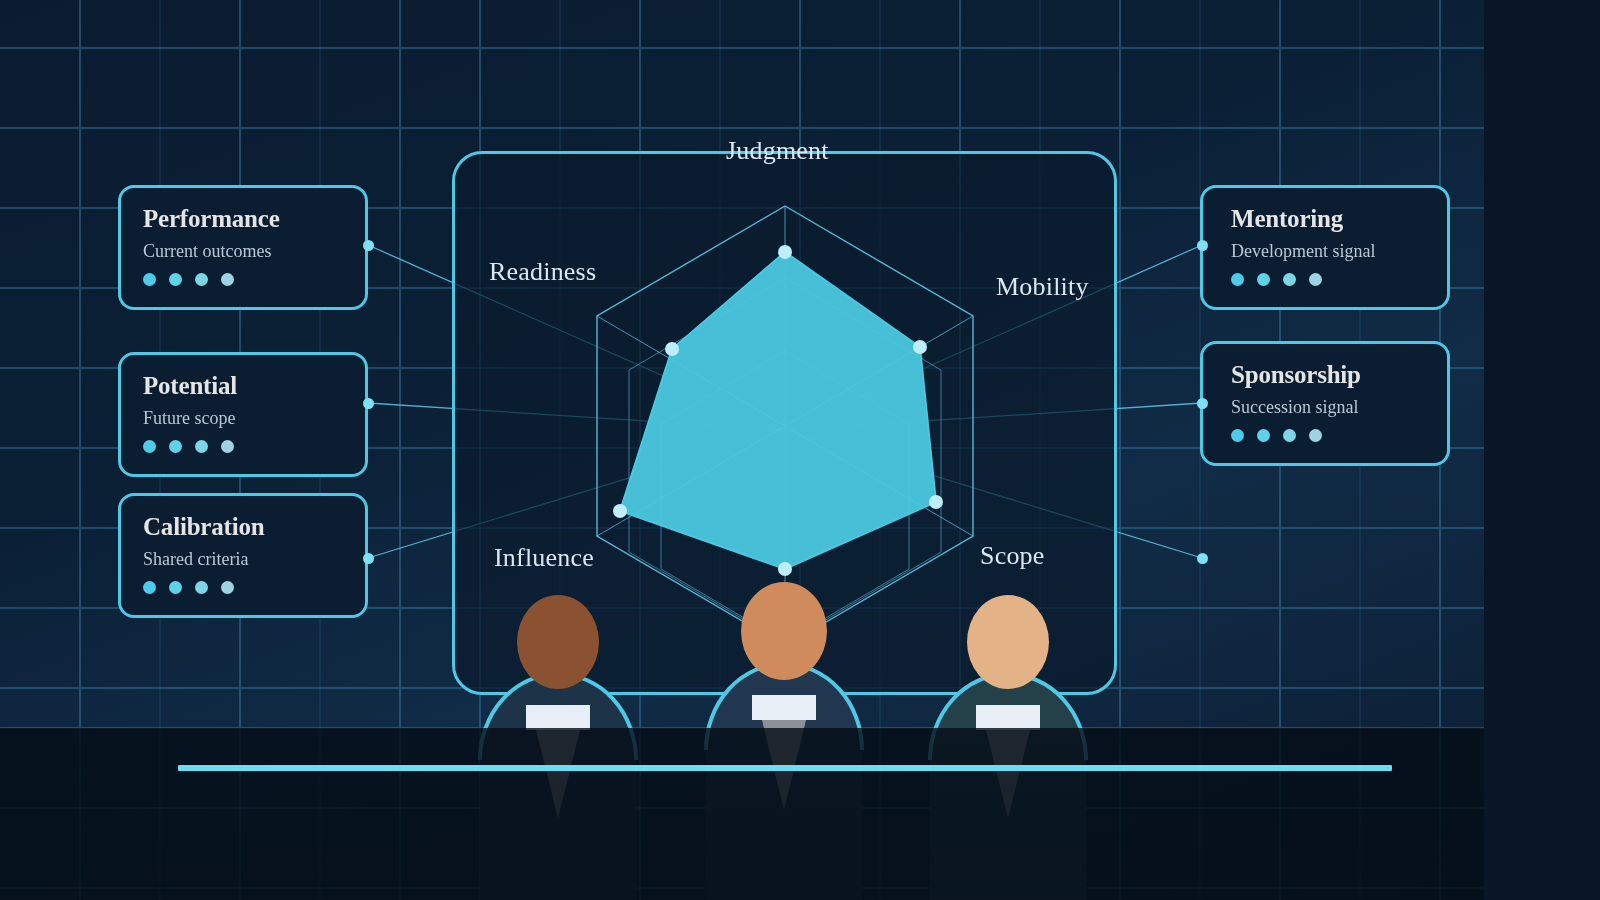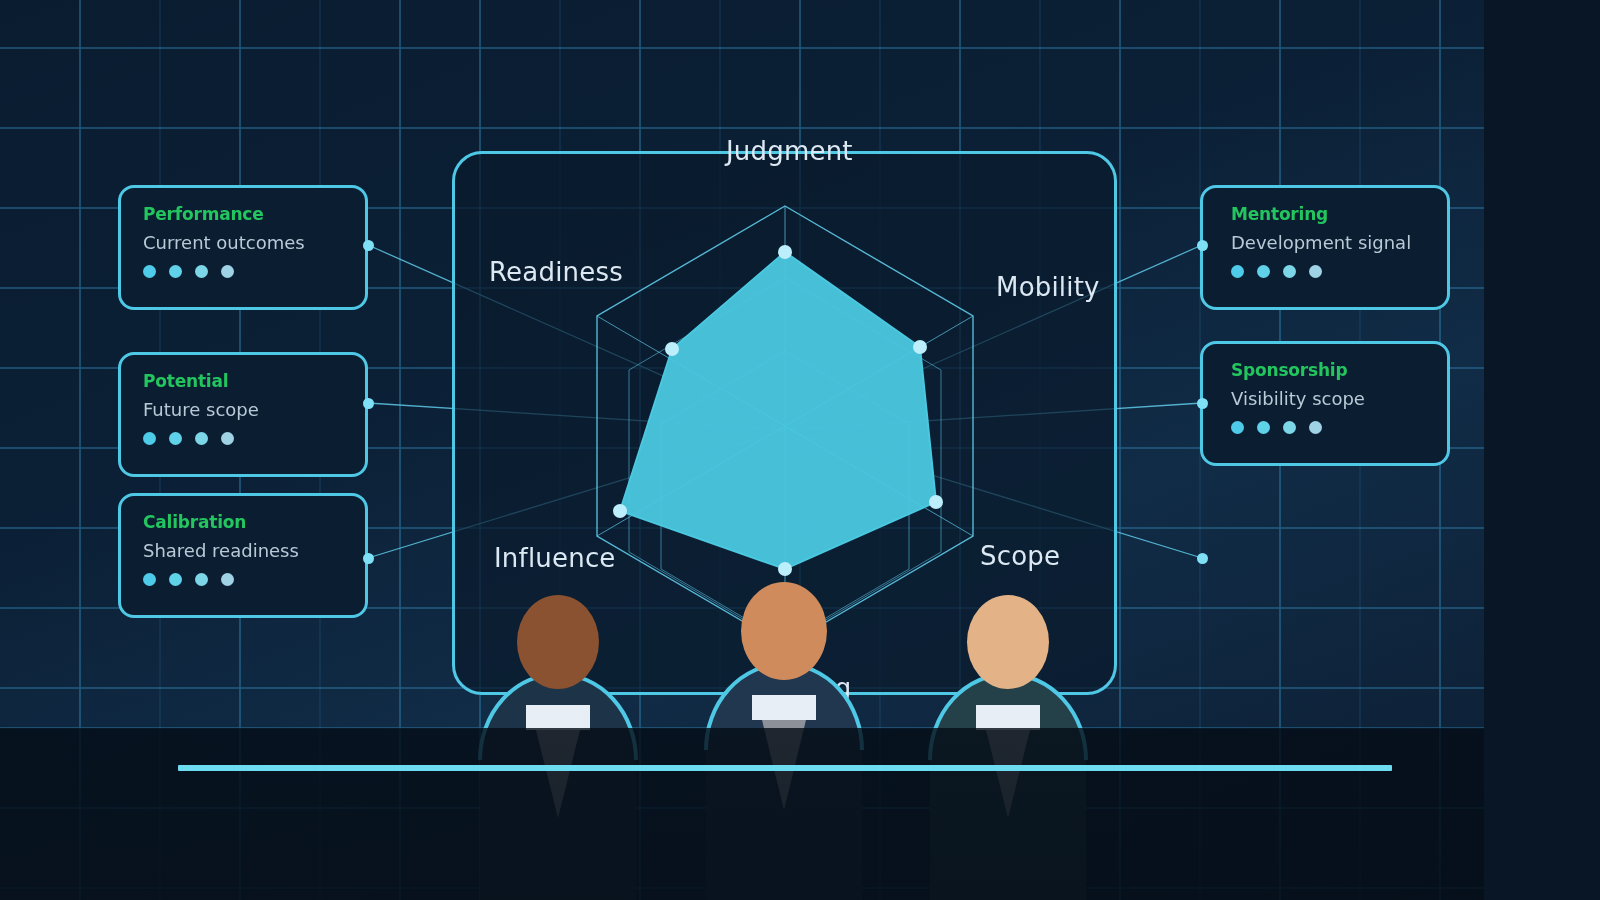--- a/index.html
+++ b/index.html
@@ -7,20 +7,21 @@
   html,body{
     width:1600px; height:900px; overflow:hidden;
     background:#081626;
     font-family:"DejaVu Sans","Liberation Sans",sans-serif;
   }
   #stage{
     position:relative; width:1484px; height:900px;
     background:
       linear-gradient(160deg,#0a1c30 0%,#0b2036 38%,#112c47 62%,#0c1d31 100%);
     overflow:hidden;
+    font-family:Liberation Serif, serif;
   }
   
   .grid-svg{ position:absolute; inset:0; width:1600px; height:900px; }
   .floor-shade{
     position:absolute; left:0; top:728px; width:1600px; height:172px;
     background:linear-gradient(180deg,rgba(4,12,22,.80) 0%,rgba(5,14,24,.88) 100%);
   }
   .floor-line{
     position:absolute; left:178px; top:765px; width:1214px; height:6px;
     background:#6ddcf0; border-radius:1px;
@@ -45,21 +46,21 @@
 
   
   .card{
     position:absolute; width:250px; height:125px;
     border:3px solid #4fc8e6; border-radius:16px;
     background:#0b1d31;
     padding:18px 0 0 22px;
   }
   .card.right{ padding-left:28px; }
   .card-title{
-    font-size:17px; font-weight:bold; color:#22c55e; letter-spacing:-.2px;
+    font-size:25px; font-weight:bold; color:#e5e5e5; letter-spacing:-.2px;
     line-height:1.05;
   }
   .card-sub{
     margin-top:10px; font-size:18px; color:#b9c9d6; line-height:1.05;
   }
   .dots{ margin-top:12px; display:flex; gap:13px; }
   .dots i{ display:block; width:13px; height:13px; border-radius:50%; }
   
   .anchor{
     position:absolute; width:11px; height:11px; border-radius:50%;
@@ -210,21 +211,21 @@
       <i style="background:#4ecbe8"></i>
         <i style="background:#5fd2ea"></i>
         <i style="background:#7cd6e8"></i>
         <i style="background:#9ed2e4"></i>
     </div>
   </div>
   <div class="anchor" style="left:363px;top:398px;"></div>
 
   <div class="card" style="left:118px;top:493px;">
     <div class="card-title">Calibration</div>
-    <div class="card-sub">Shared readiness</div>
+    <div class="card-sub">Shared criteria</div>
     <div class="dots">
       <i style="background:#4ecbe8"></i>
         <i style="background:#5fd2ea"></i>
         <i style="background:#7cd6e8"></i>
         <i style="background:#9ed2e4"></i>
     </div>
   </div>
   <div class="anchor" style="left:363px;top:553px;"></div>
 
   <div class="card right" style="left:1200px;top:185px;">
@@ -234,21 +235,21 @@
       <i style="background:#4ecbe8"></i>
         <i style="background:#5fd2ea"></i>
         <i style="background:#7cd6e8"></i>
         <i style="background:#9ed2e4"></i>
     </div>
   </div>
   <div class="anchor" style="left:1197px;top:240px;"></div>
 
   <div class="card right" style="left:1200px;top:341px;">
     <div class="card-title">Sponsorship</div>
-    <div class="card-sub">Visibility scope</div>
+    <div class="card-sub">Succession signal</div>
     <div class="dots">
       <i style="background:#4ecbe8"></i>
         <i style="background:#5fd2ea"></i>
         <i style="background:#7cd6e8"></i>
         <i style="background:#9ed2e4"></i>
     </div>
   </div>
   <div class="anchor" style="left:1197px;top:398px;"></div>
 
   <div class="anchor" style="left:1197px;top:553px;"></div>

